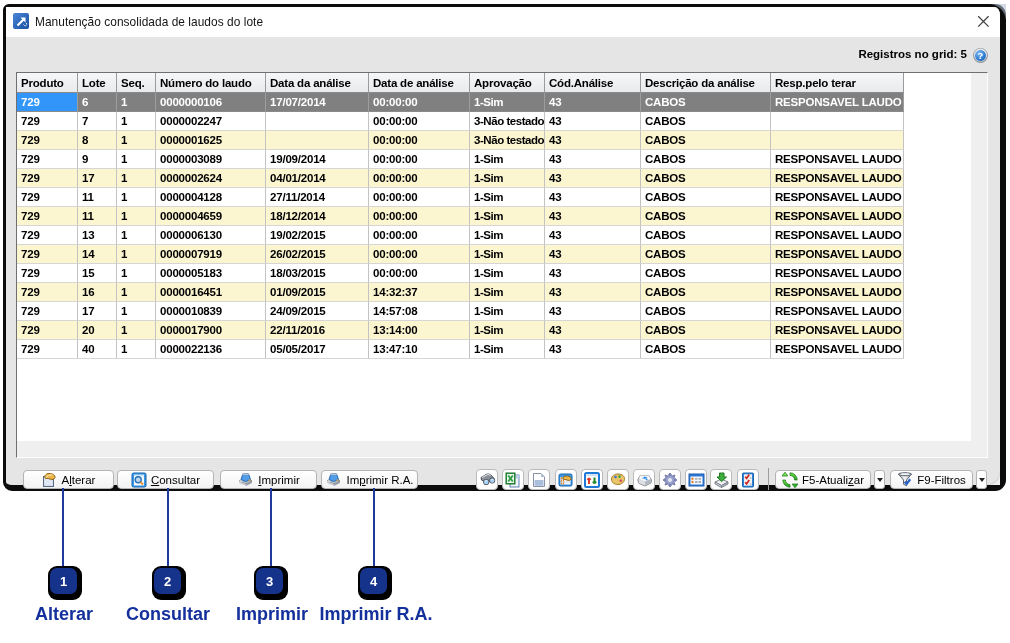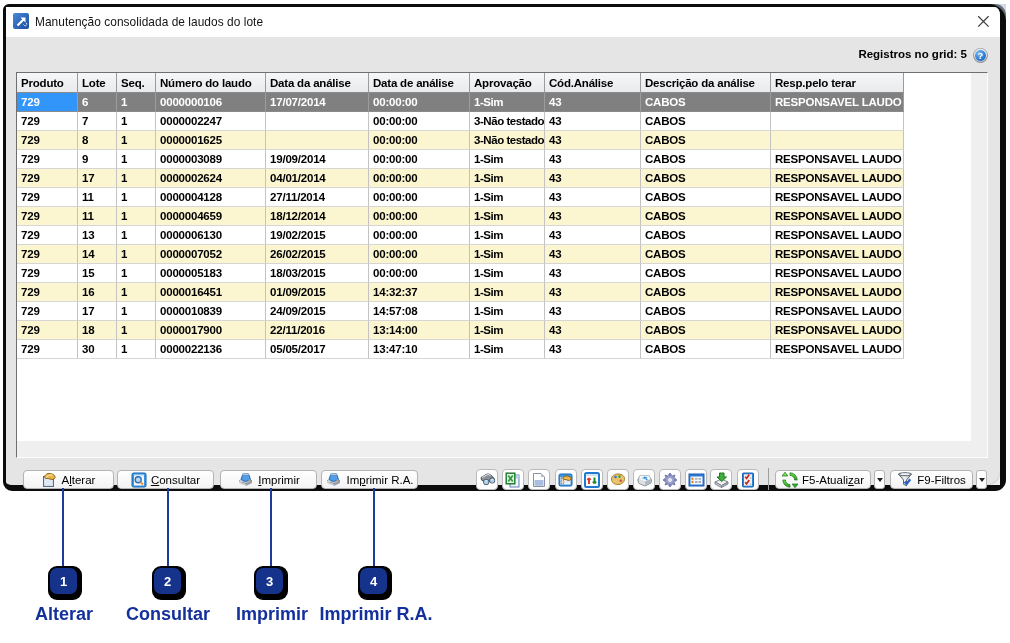--- a/index.html
+++ b/index.html
@@ -189,21 +189,21 @@
             <td>00:00:00</td>
             <td>1-Sim</td>
             <td class="r">43</td>
             <td>CABOS</td>
             <td>RESPONSAVEL LAUDO</td>
           </tr>
 <tr class="y">
             <td class="r c0">729</td>
             <td class="r">14</td>
             <td class="r">1</td>
-            <td>0000007052</td>
+            <td>0000007919</td>
             <td>26/02/2015</td>
             <td>00:00:00</td>
             <td>1-Sim</td>
             <td class="r">43</td>
             <td>CABOS</td>
             <td>RESPONSAVEL LAUDO</td>
           </tr>
 <tr class="w">
             <td class="r c0">729</td>
             <td class="r">15</td>
@@ -235,33 +235,33 @@
             <td>0000010839</td>
             <td>24/09/2015</td>
             <td>14:57:08</td>
             <td>1-Sim</td>
             <td class="r">43</td>
             <td>CABOS</td>
             <td>RESPONSAVEL LAUDO</td>
           </tr>
 <tr class="y">
             <td class="r c0">729</td>
-            <td class="r">18</td>
+            <td class="r">20</td>
             <td class="r">1</td>
             <td>0000017900</td>
             <td>22/11/2016</td>
             <td>13:14:00</td>
             <td>1-Sim</td>
             <td class="r">43</td>
             <td>CABOS</td>
             <td>RESPONSAVEL LAUDO</td>
           </tr>
 <tr class="w">
             <td class="r c0">729</td>
-            <td class="r">30</td>
+            <td class="r">40</td>
             <td class="r">1</td>
             <td>0000022136</td>
             <td>05/05/2017</td>
             <td>13:47:10</td>
             <td>1-Sim</td>
             <td class="r">43</td>
             <td>CABOS</td>
             <td>RESPONSAVEL LAUDO</td>
           </tr>
 

